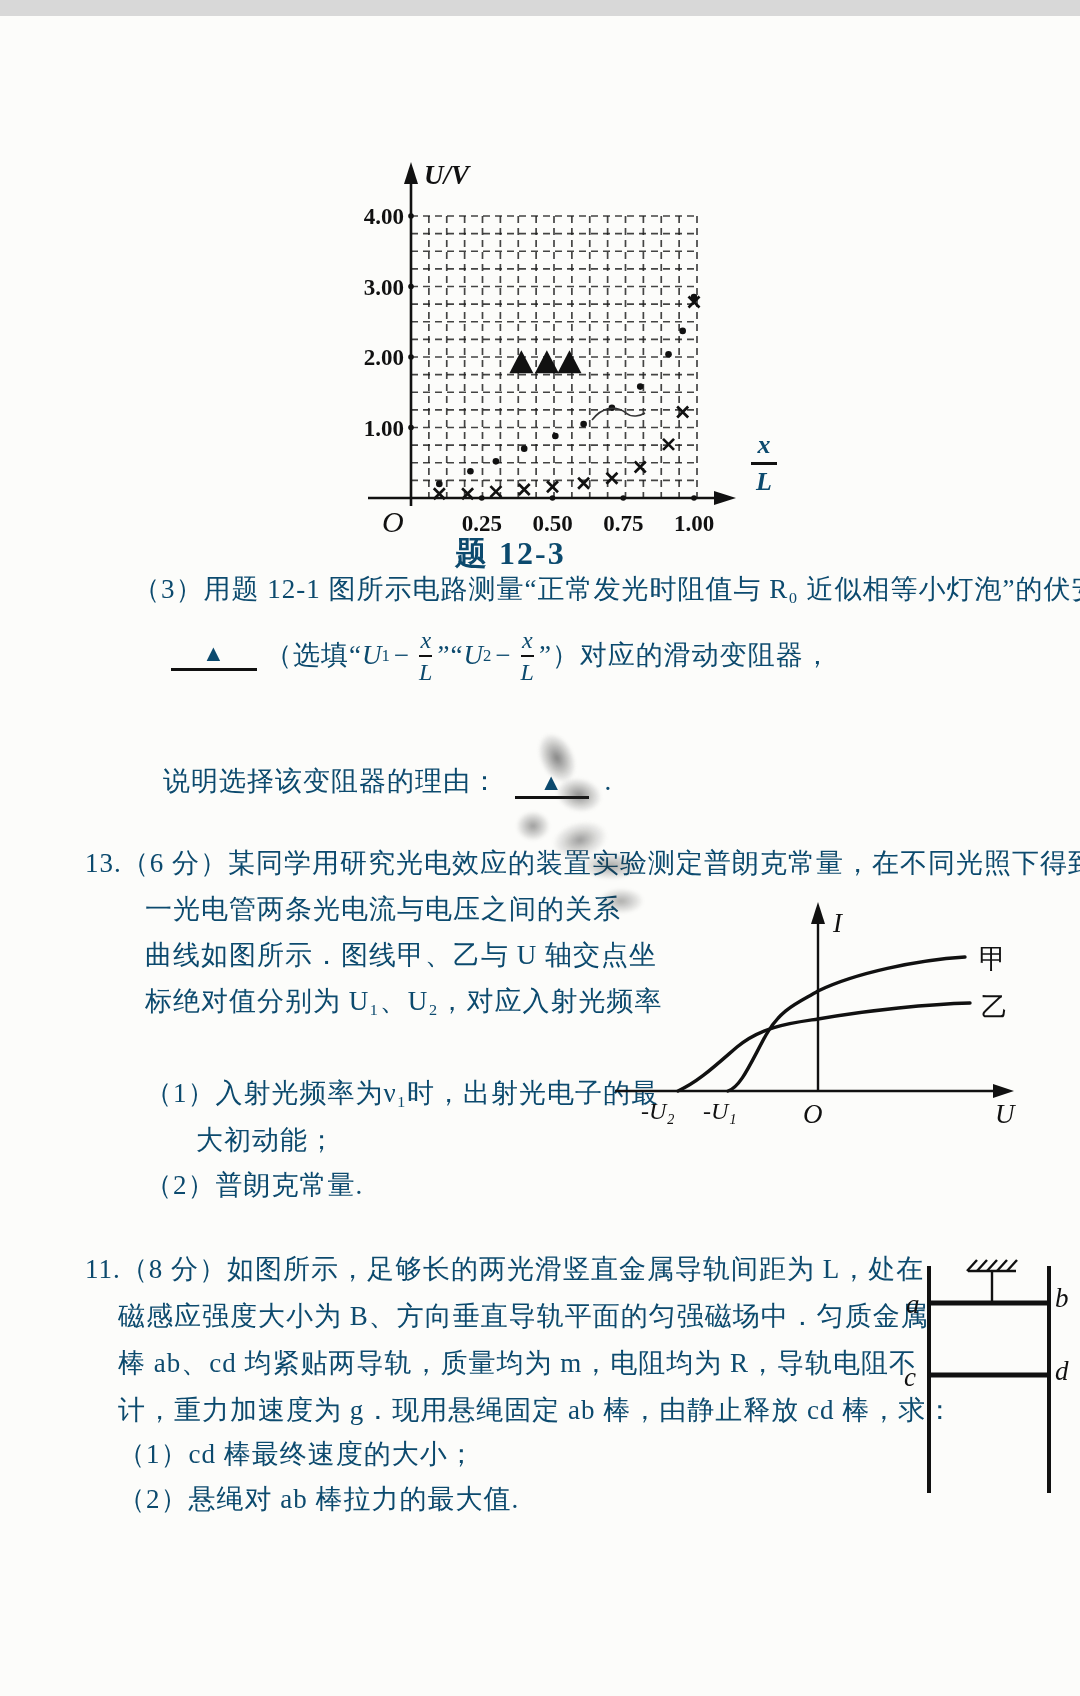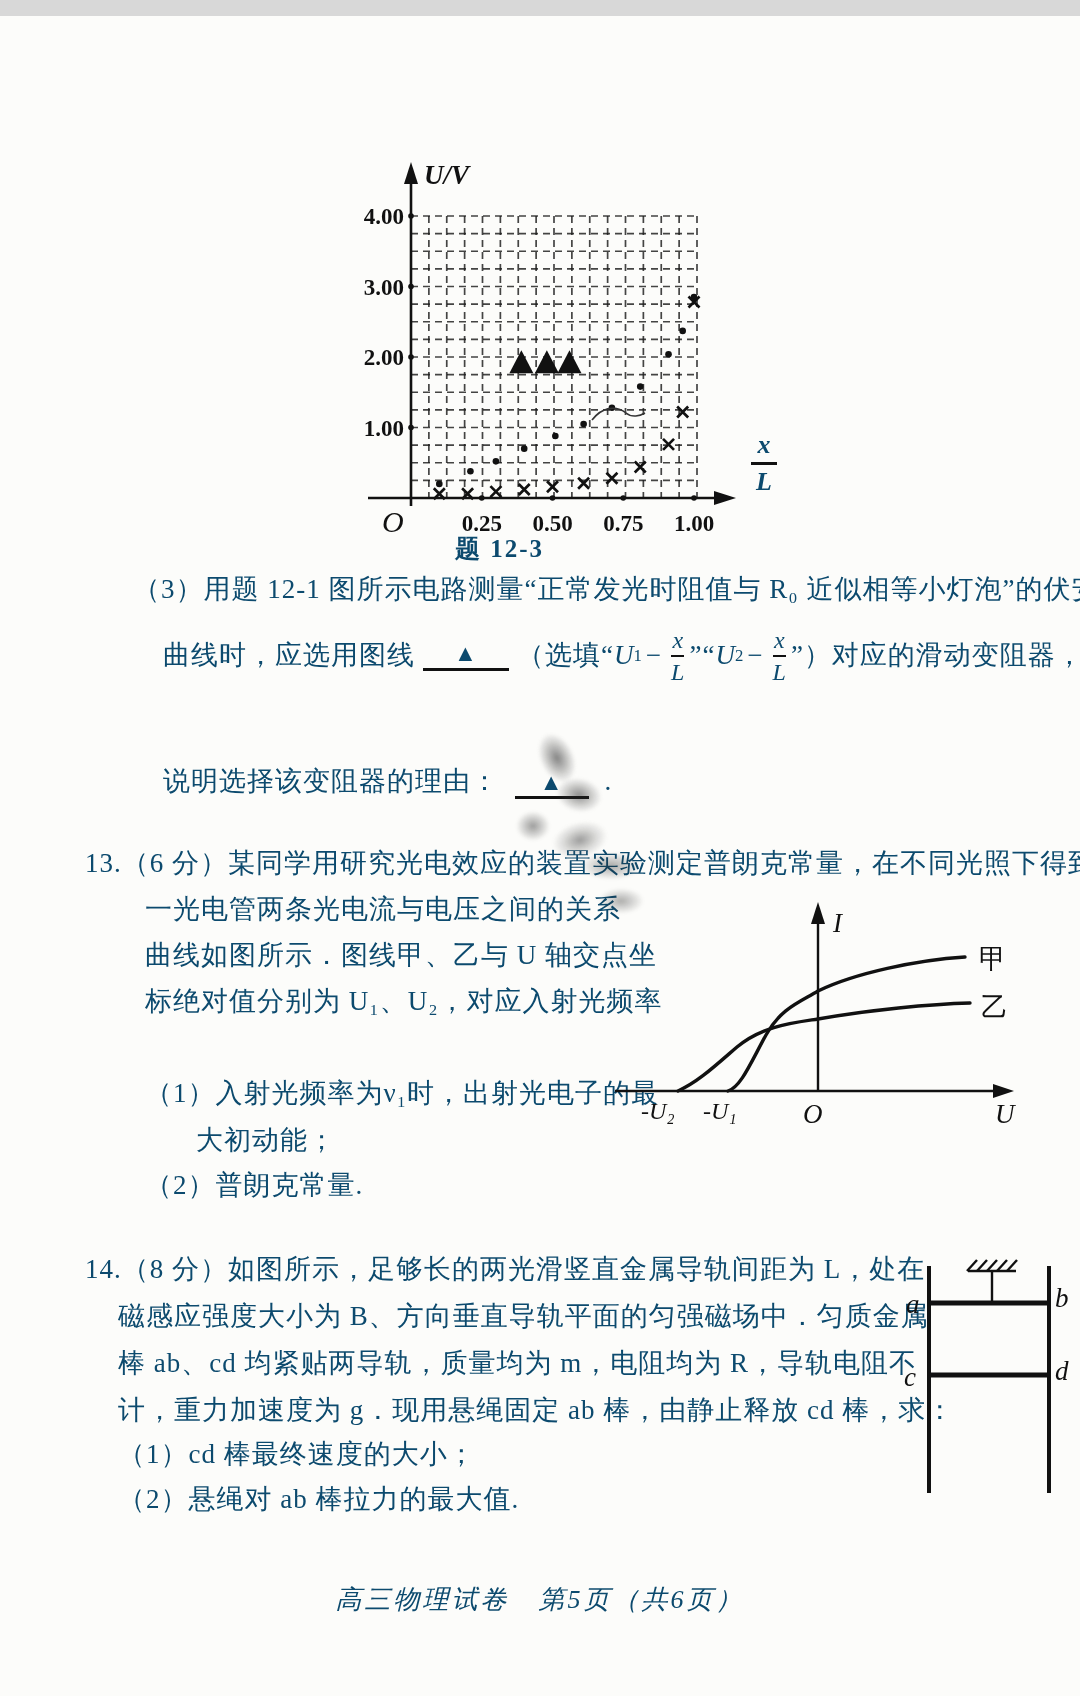--- a/index.html
+++ b/index.html
@@ -9,21 +9,21 @@
   .mathline{display:flex;align-items:center;letter-spacing:1px;}
   .var{font-style:italic;font-family:"Liberation Serif",serif;letter-spacing:0;}
   sub{font-size:0.62em;letter-spacing:0;}
   .blank{display:inline-block;min-width:78px;text-align:center;border-bottom:3px solid #111;
          font-size:23px;line-height:1.1;margin:0 8px;padding:0 4px 1px 4px;}
   .blank2{min-width:66px;}
   .frac{display:inline-flex;flex-direction:column;align-items:center;vertical-align:middle;
         margin:0 5px;font-size:24px;line-height:1;}
   .frac .fbar{display:block;width:100%;height:2.4px;background:#111;margin:3px 0;}
   .op{margin:0 4px;}
-  .caption{position:absolute;font-size:25px;font-weight:bold;letter-spacing:2px;}
+  .caption{position:absolute;font-size:32px;font-weight:bold;letter-spacing:2px;}
   .footer{position:absolute;left:0;top:1566px;width:100%;text-align:center;font-size:26px;
           font-style:italic;letter-spacing:3px;}
   .xl-frac{position:absolute;left:746px;top:416px;width:36px;display:flex;flex-direction:column;
            align-items:center;font-size:26px;font-weight:bold;line-height:1;}
   .xl-frac .fbar{width:26px;height:2.6px;background:#111;margin:4px 0;}
   svg{position:absolute;}
   svg text{font-family:"Liberation Serif","DejaVu Serif",serif;fill:#111;}
   .tick{font-size:23px;font-weight:bold;}
   .axlab{font-size:27px;font-style:italic;font-weight:bold;}
   .axlab2{font-size:27px;font-style:italic;}
@@ -133,21 +133,20 @@
 
   <div class="xl-frac">
     <span class="var">x</span>
     <span class="fbar"></span>
     <span class="var">L</span>
   </div>
   <div class="caption" style="left:455px;top:516px;">题 12-3</div>
 
   <div class="line" style="left:133px;top:556px;">（3）用题 12-1 图所示电路测量“正常发光时阻值与 R₀ 近似相等小灯泡”的伏安特性</div>
   <div class="line mathline" style="left:163px;top:604px;height:72px;">
-    <span>曲线时，应选用图线</span>
     <span class="blank"><span>▲</span></span>
     <span>（选填“</span>
     <span class="var">U</span>
       <sub>1</sub>
     <span class="op">−</span>
     <span class="frac">
       <span class="var">x</span>
         <span class="fbar"></span>
         <span class="var">L</span>
     </span>
@@ -185,21 +184,21 @@
     <path class="curve" d="M123,215 C143,206 160,190 182,171 C207,150 237,147 263,143 C315,134 375,128 415,127"></path>
     <text class="axlab2" x="278" y="56">I</text>
     <text class="axlab2" x="440" y="247">U</text>
     <text class="axlab2" x="248" y="247">O</text>
     <text class="axlab2" x="86" y="243" style="font-size:24px">-U₂</text>
     <text class="axlab2" x="148" y="243" style="font-size:24px">-U₁</text>
     <text class="cjklab" x="424" y="92">甲</text>
     <text class="cjklab" x="426" y="140">乙</text>
   </svg>
 
-  <div class="line" style="left:85px;top:1236px;">14.（8 分）如图所示，足够长的两光滑竖直金属导轨间距为 L，处在</div>
+  <div class="line" style="left:85px;top:1236px;">11.（8 分）如图所示，足够长的两光滑竖直金属导轨间距为 L，处在</div>
   <div class="line" style="left:118px;top:1283px;">磁感应强度大小为 B、方向垂直导轨平面的匀强磁场中．匀质金属</div>
   <div class="line" style="left:118px;top:1330px;">棒 ab、cd 均紧贴两导轨，质量均为 m，电阻均为 R，导轨电阻不</div>
   <div class="line" style="left:118px;top:1377px;text-align:right;">计，重力加速度为 g．现用悬绳固定 ab 棒，由静止释放 cd 棒，求：</div>
   <div class="line" style="left:118px;top:1421px;">（1）cd 棒最终速度的大小；</div>
   <div class="line" style="left:118px;top:1466px;">（2）悬绳对 ab 棒拉力的最大值.</div>
 
   <svg style="left:880px;top:1225px;" width="200" height="265" viewBox="0 0 200 265">
     <line class="rail" x1="49" y1="25" x2="49" y2="252"></line>
     <line class="rail" x1="169" y1="25" x2="169" y2="252"></line>
     <g>
@@ -219,14 +218,13 @@
     <text class="axlab2" x="175" y="139">d</text>
   </svg>
 
   <div class="smudge" style="left:540px;top:716px;width:34px;height:52px;transform:rotate(-25deg);background:radial-gradient(closest-side,rgba(35,35,35,.55),rgba(60,60,60,.22) 65%,transparent);"></div>
   <div class="smudge" style="left:556px;top:762px;width:46px;height:34px;transform:rotate(12deg);background:radial-gradient(closest-side,rgba(35,35,35,.5),rgba(60,60,60,.2) 65%,transparent);"></div>
   <div class="smudge" style="left:516px;top:795px;width:34px;height:30px;background:radial-gradient(closest-side,rgba(40,40,40,.45),transparent);"></div>
   <div class="smudge" style="left:552px;top:806px;width:56px;height:36px;transform:rotate(-15deg);background:radial-gradient(closest-side,rgba(40,40,40,.45),rgba(70,70,70,.18) 60%,transparent);"></div>
   <div class="smudge" style="left:580px;top:836px;width:62px;height:28px;background:radial-gradient(closest-side,rgba(45,45,45,.4),transparent);"></div>
   <div class="smudge" style="left:598px;top:872px;width:46px;height:26px;background:radial-gradient(closest-side,rgba(45,45,45,.38),transparent);"></div>
 
-  <div class="footer">高三物理试卷　第5页（共6页）</div>
 </div>
 
 </body></html>

